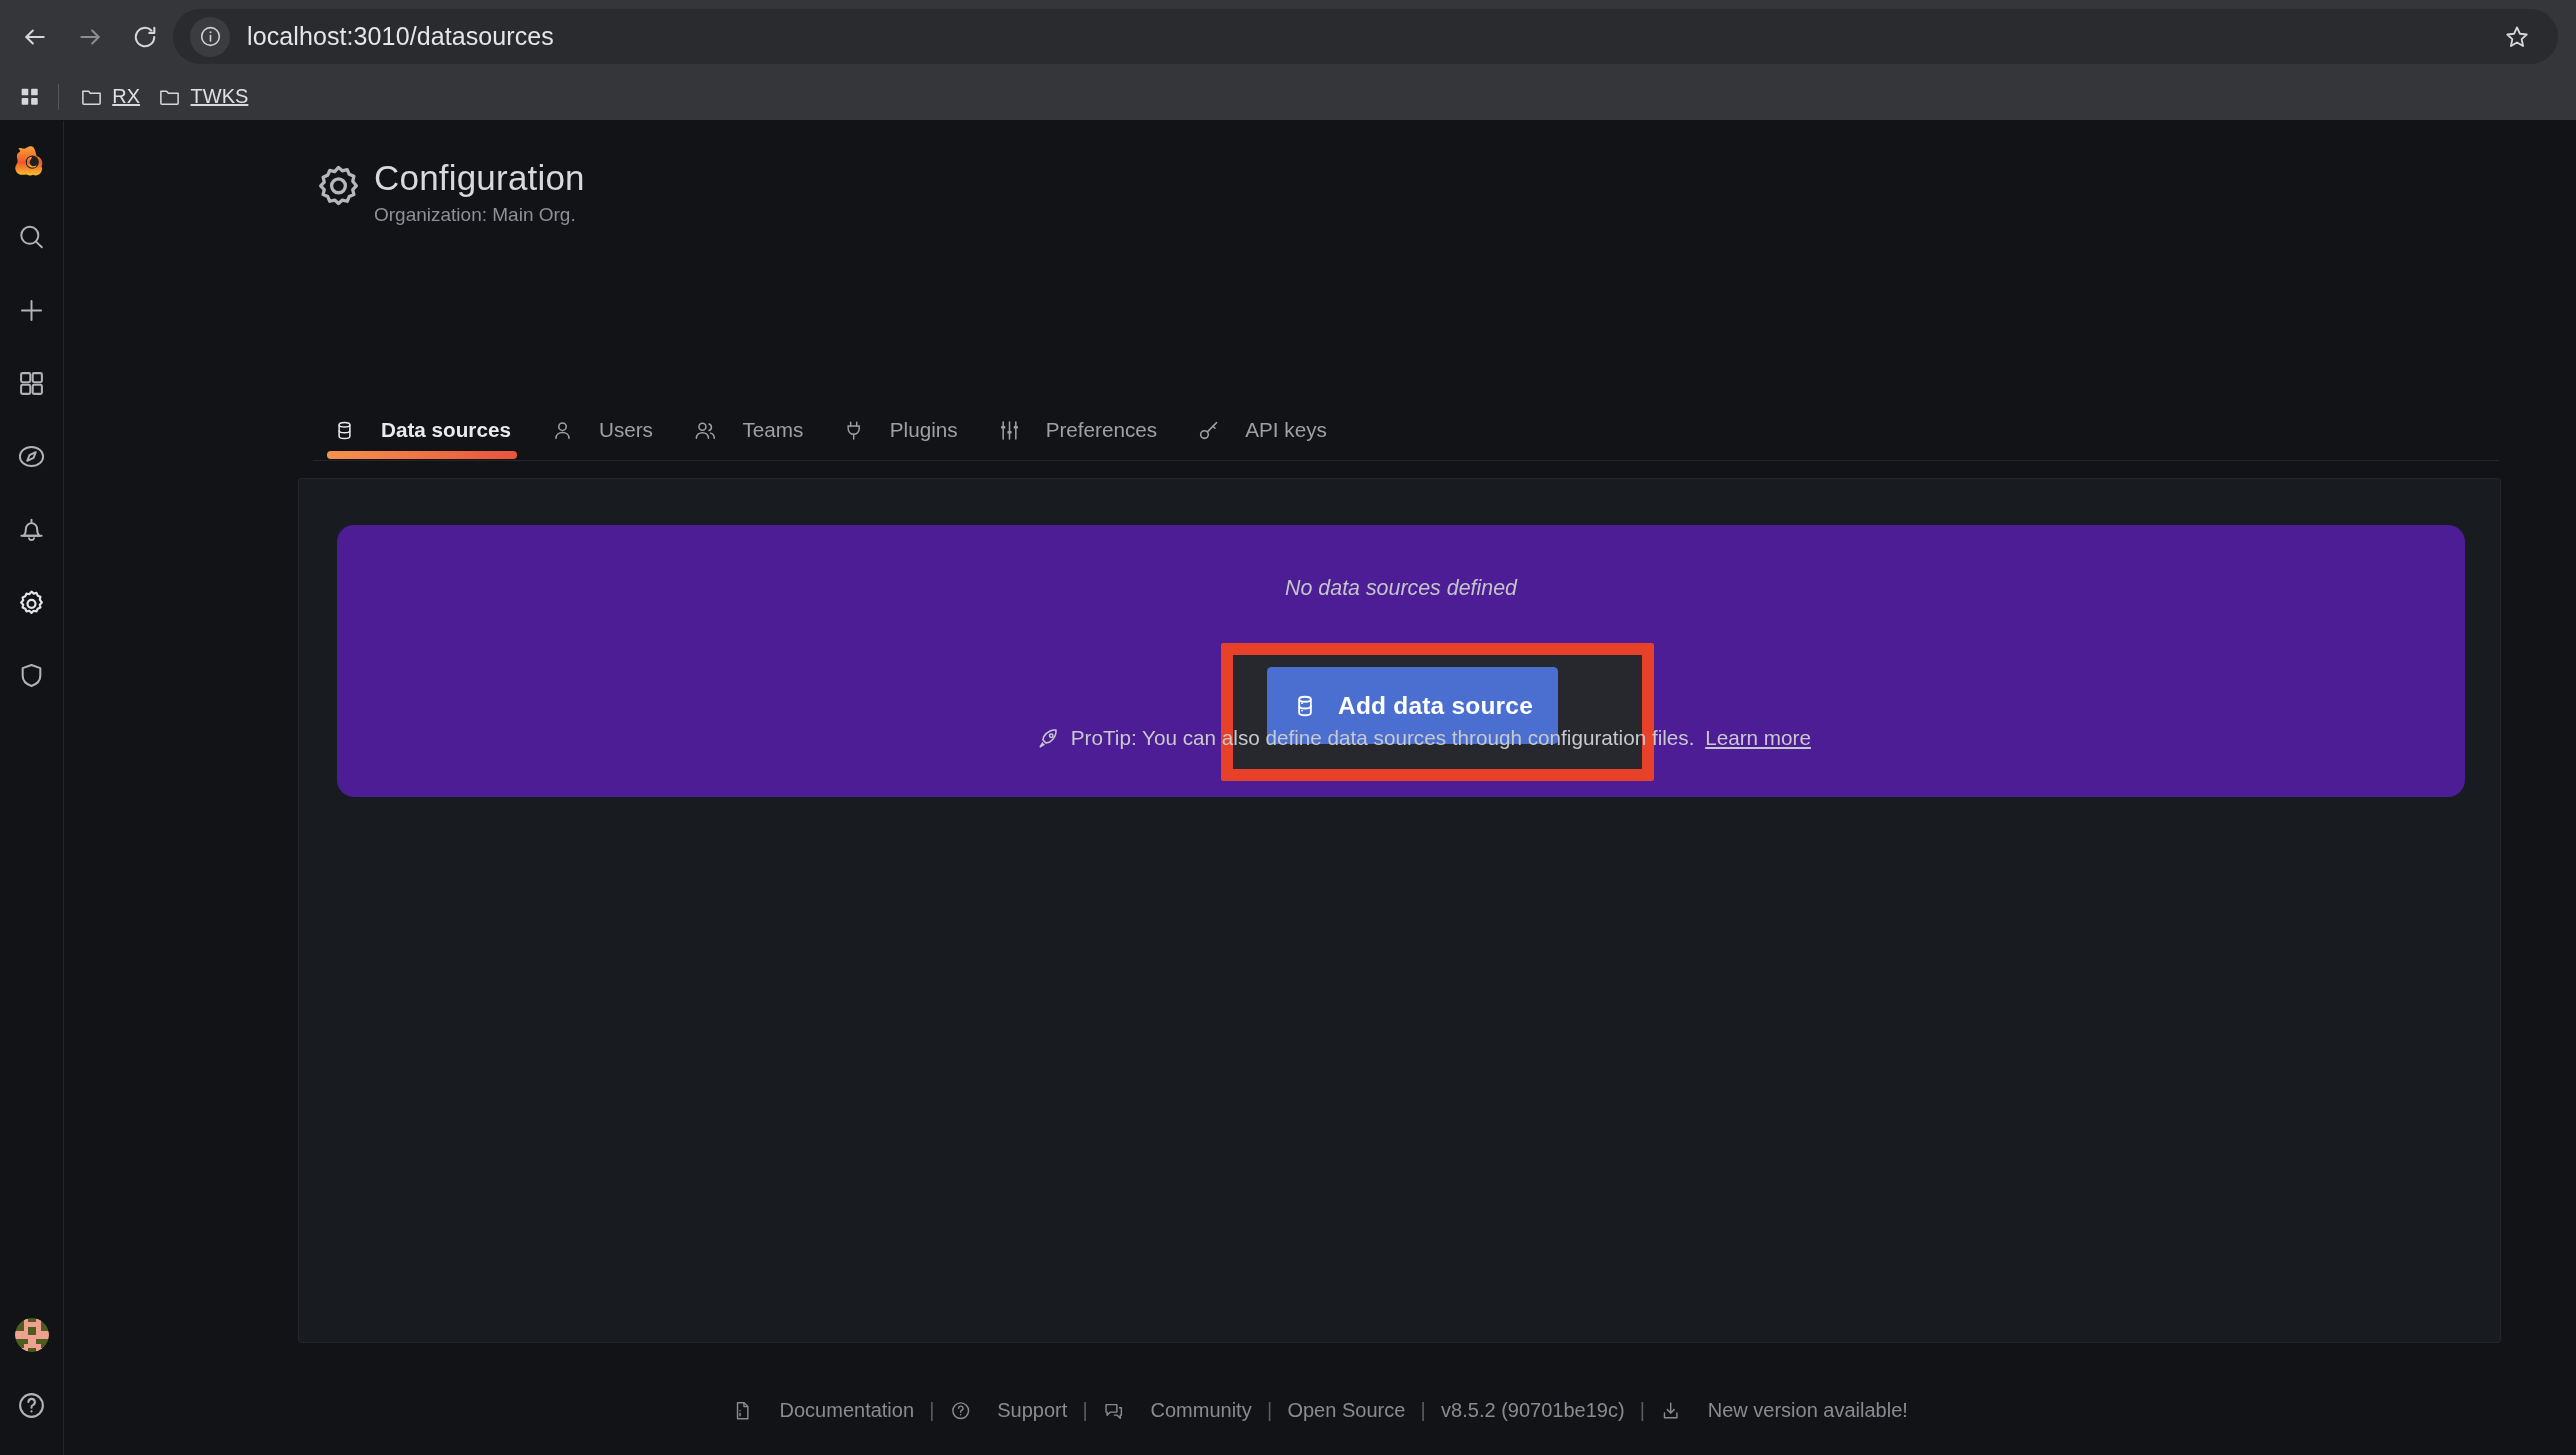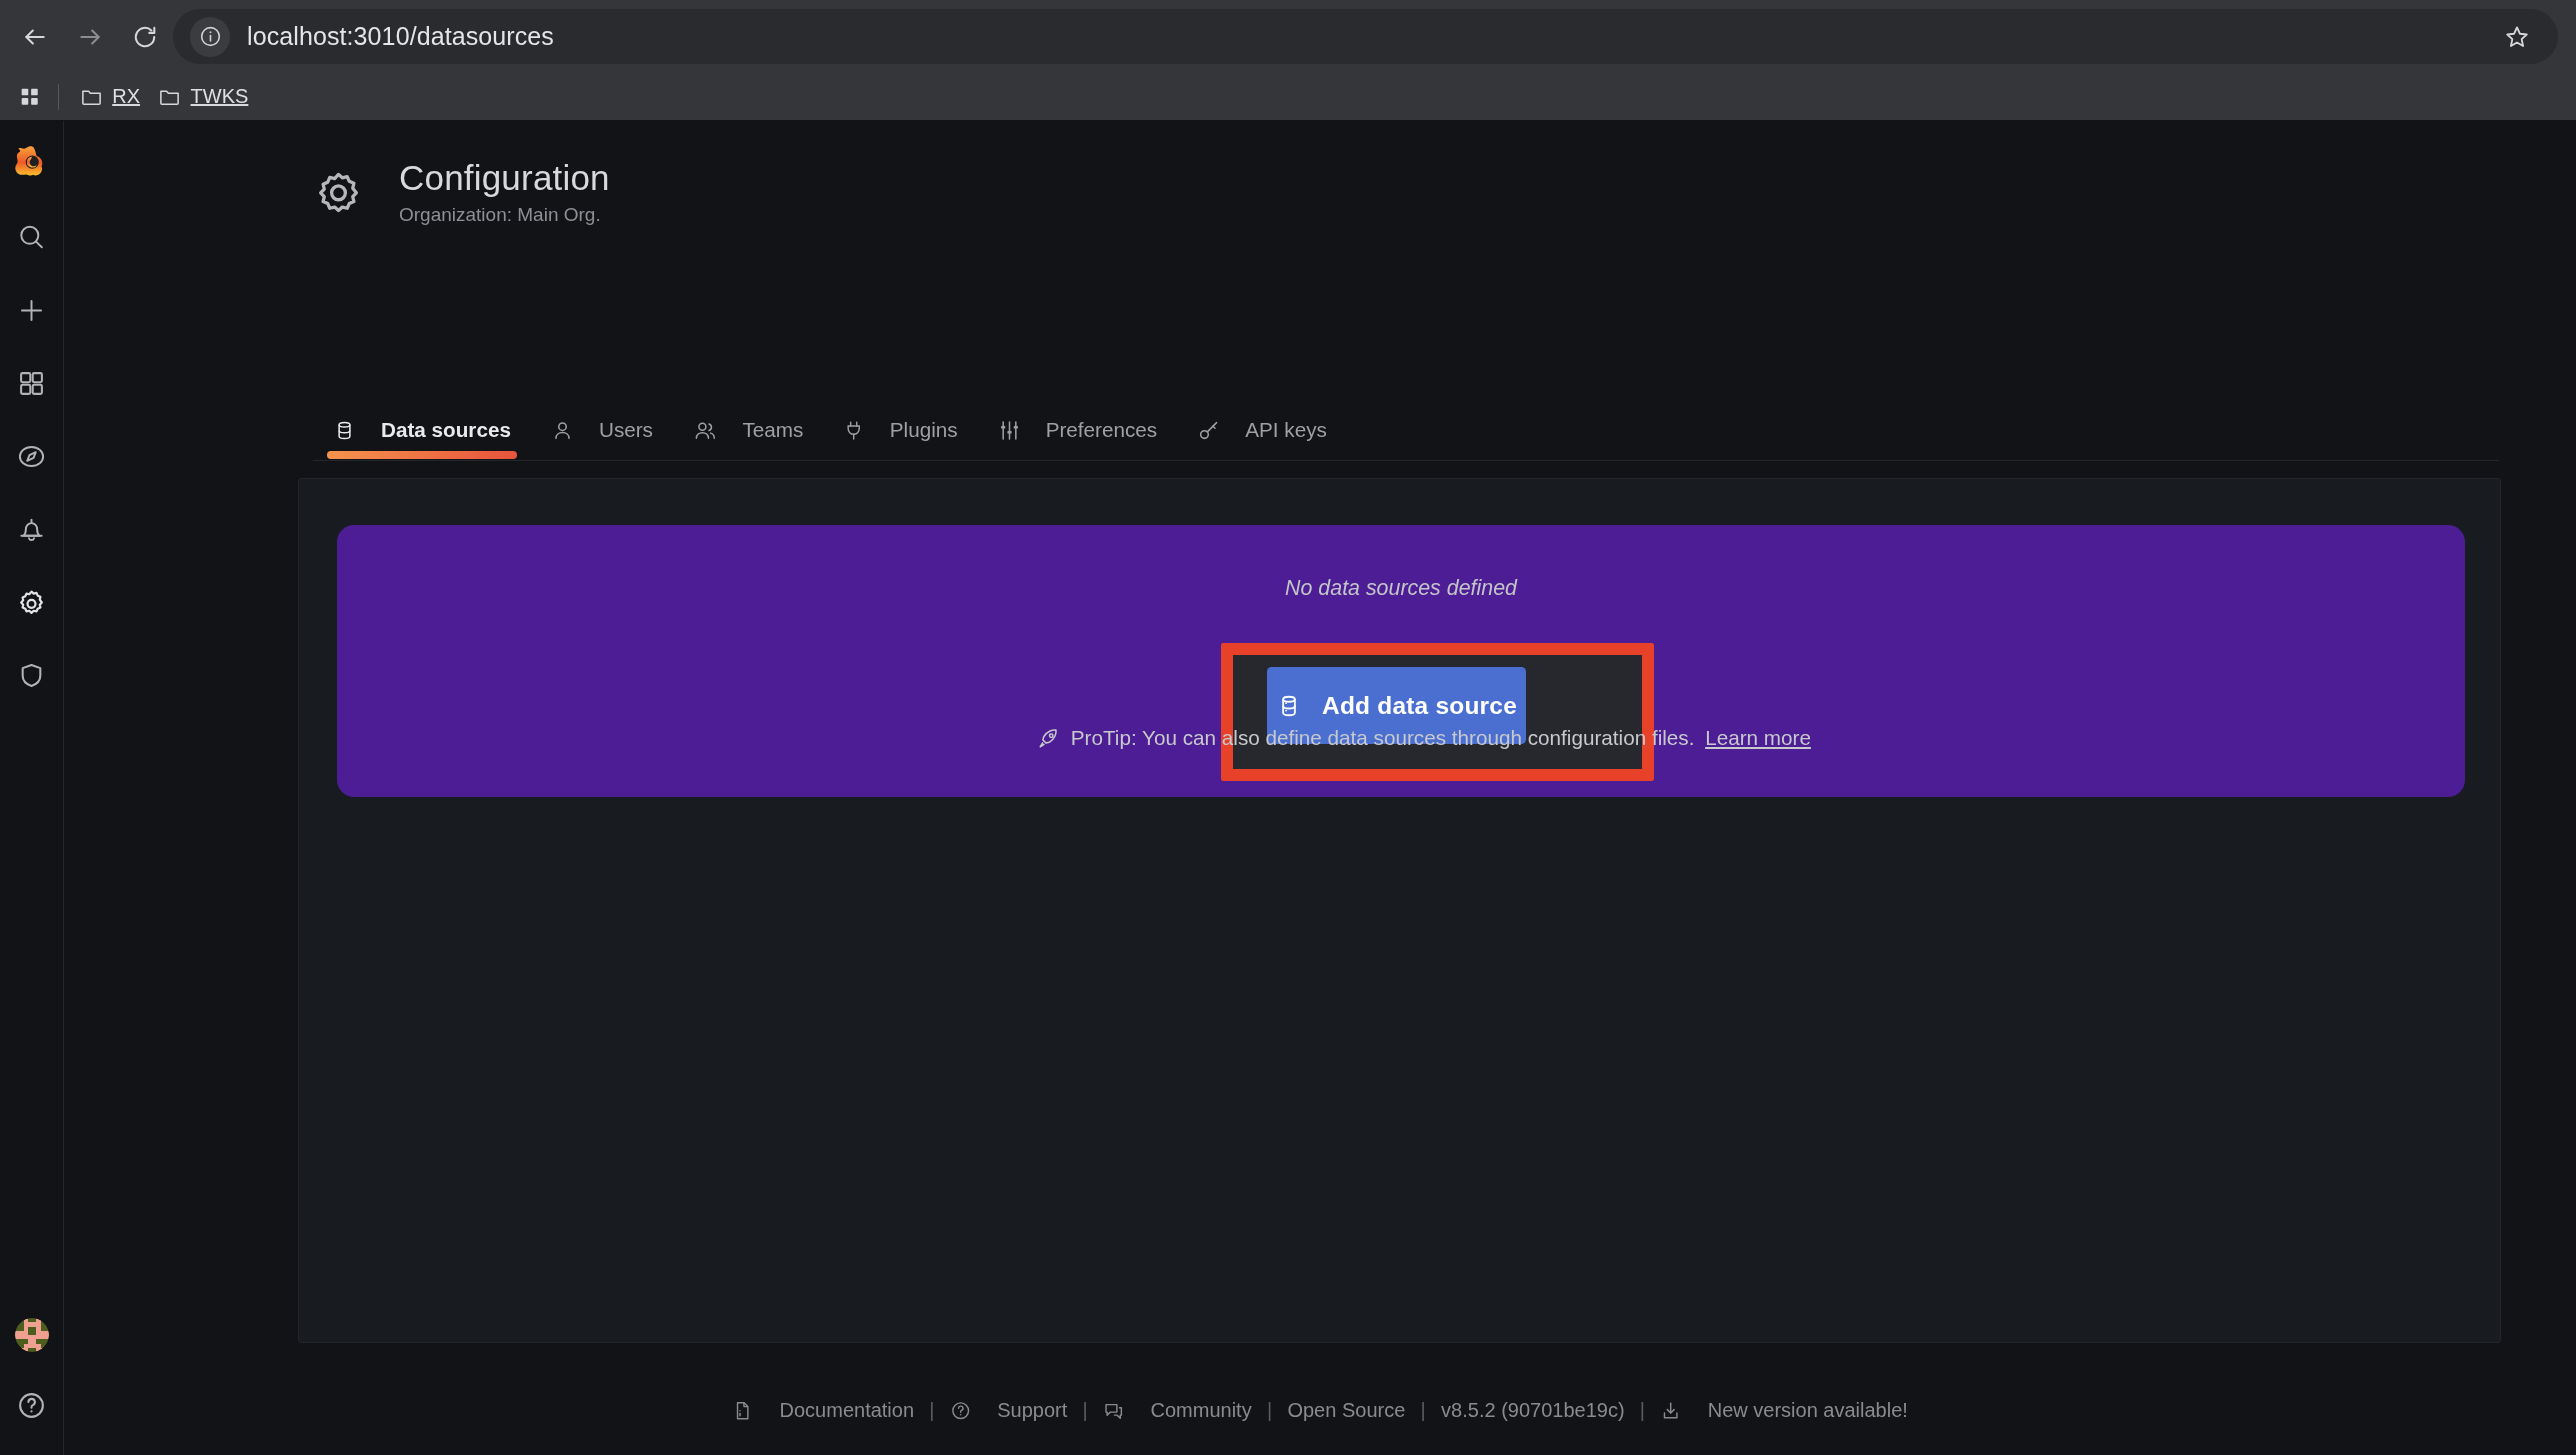--- a/index.html
+++ b/index.html
@@ -43,21 +43,21 @@
     display:flex; flex-direction:column; align-items:center;
   }
   #grafana-logo { margin-top:23px; width:37px; height:37px; }
   .side-icon { width:64px; height:73px; display:flex; align-items:center; justify-content:center; }
   #sidebar-spacer { flex:1 1 auto; }
   #user-avatar { width:34px; height:34px; border-radius:50%; overflow:hidden; margin-bottom:38px; display:block; }
 
   
   #page { position:absolute; left:64px; top:121px; width:2512px; height:1335px; background:#111317; overflow:hidden; }
 
-  #page-header { position:absolute; left:249px; top:37px; display:flex; align-items:center; gap:35px; }
+  #page-header { position:absolute; left:249px; top:37px; display:flex; align-items:flex-start; gap:10px; }
   #config-gear-icon { margin-top:3.1px; }
   #page-title { font-size:35px; font-weight:400; color:#d8d9da; line-height:1.15; letter-spacing:0.2px; }
   #page-subtitle { font-size:19px; color:#8e8f94; margin-top:6.1px; }
 
   #tabs-bar {
     position:absolute; left:249px; top:297px; width:2186px; height:43px;
     display:flex; align-items:flex-start; border-bottom:0.8px solid #24262b;
   }
   .tab { position:relative; display:flex; align-items:center; gap:25px; padding:0 20px 17px 20px; }
   .tab-label { font-size:20.7px; color:#9fa0a4; white-space:nowrap; }
@@ -78,21 +78,21 @@
   }
   #empty-title {
     position:absolute; left:0; right:0; top:51px; text-align:center;
     font-size:21.4px; font-style:italic; color:#c4c5c8;
   }
   #add-ds-highlight {
     position:absolute; left:884px; top:118px; width:433px; height:138px;
     border:12.2px solid #e8412a; background:#26282d; border-radius:2.3px;
   }
   #add-ds-button {
-    position:absolute; left:34px; top:12.2px; width:259px; height:77px;
+    position:absolute; left:34px; top:12.2px; width:291px; height:77px;
     background:#4a6fd0; border:none; border-radius:4.6px; cursor:pointer;
     display:flex; align-items:center; justify-content:center; gap:20px;
   }
   #add-ds-label { font-size:24.5px; font-weight:700; color:#ffffff; letter-spacing:0.2px; }
 
   #protip-row {
     position:absolute; left:0; right:0; top:201px;
     display:flex; align-items:flex-end; justify-content:center; gap:10.7px;
     font-size:20.7px; color:#c8c9cc;margin-left:46px;
   }

